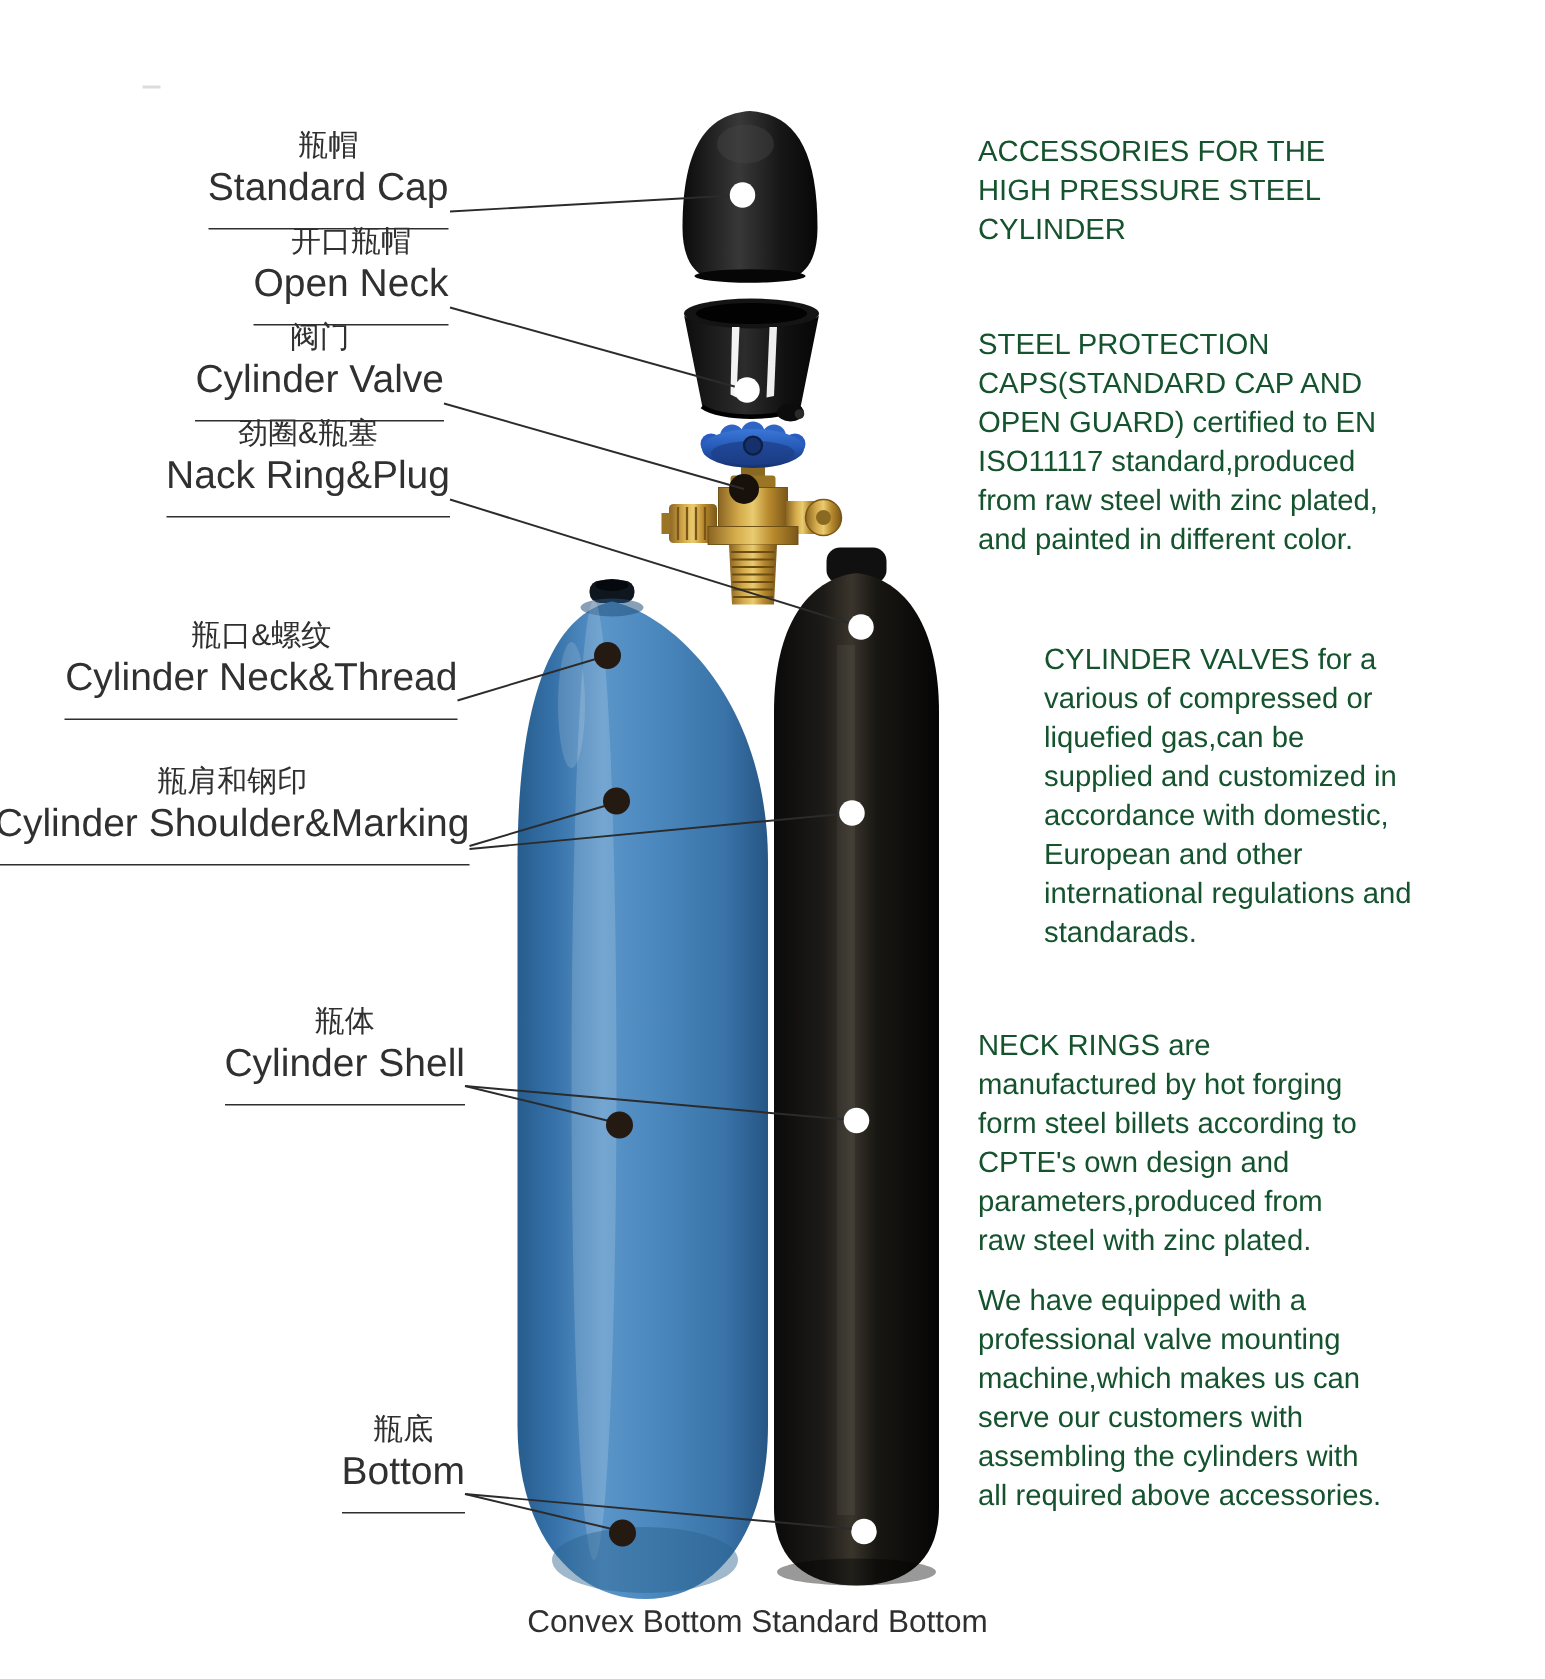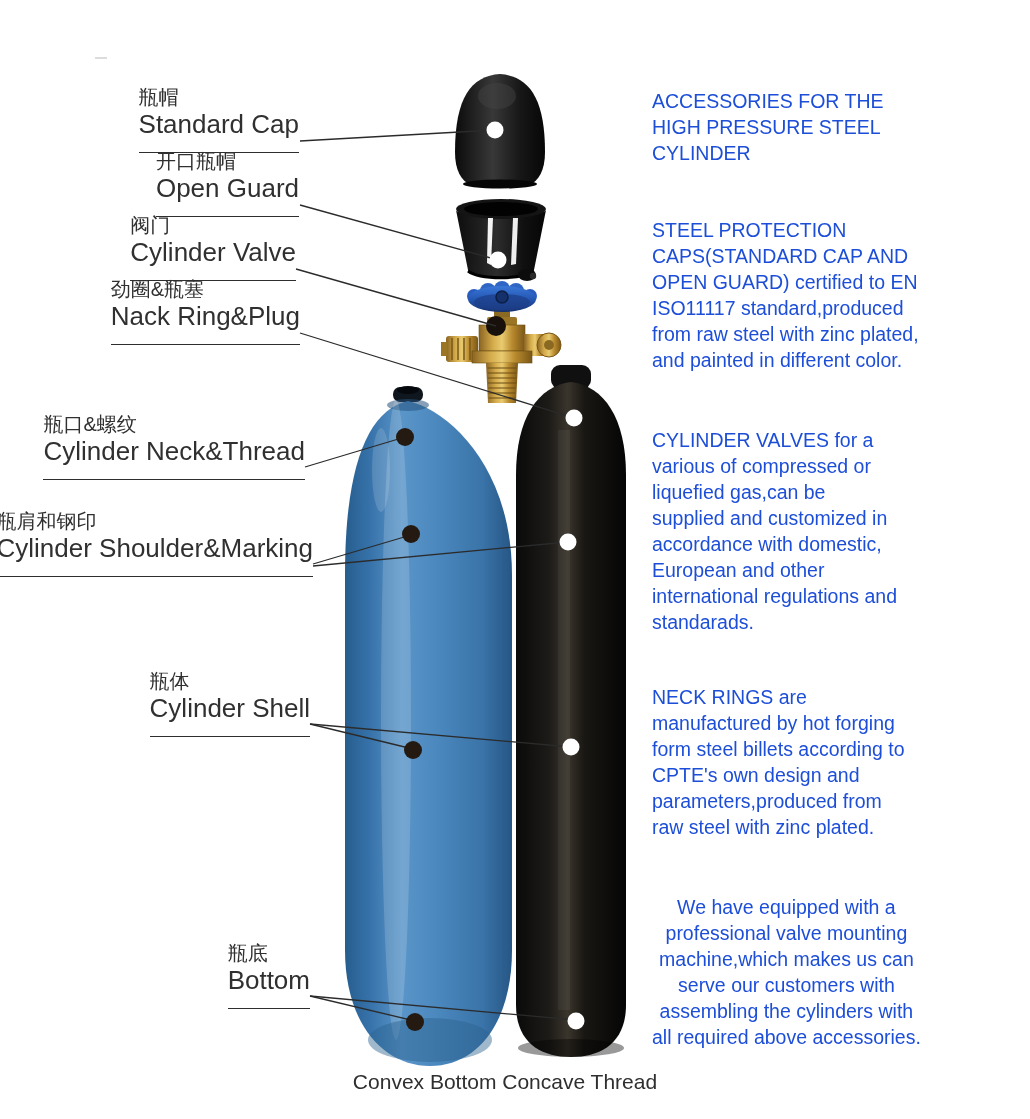--- a/index.html
+++ b/index.html
@@ -1,39 +1,39 @@
 <!DOCTYPE html>
 <html><head>
 <meta charset="utf-8">
 <style>
   html,body{margin:0;padding:0;}
   body{background:#ffffff;font-family:"Liberation Sans", sans-serif;}
   .canvas{position:relative;width:1030px;height:1119px;background:#ffffff;overflow:hidden;}
   .illustration{position:absolute;left:0;top:0;}
-  .callout{position:absolute;text-align:left;color:#303030;border-bottom:1.6px solid #2e2e2e;padding-bottom:14px;}
+  .callout{position:absolute;text-align:center;color:#303030;border-bottom:1.6px solid #2e2e2e;padding-bottom:14px;}
   .callout .zh{font-size:20px;line-height:26px;white-space:nowrap;}
   .callout .en{font-size:26px;line-height:28px;white-space:nowrap;}
-  .info{position:absolute;left:652px;color:#1d4ed8;font-size:19.5px;line-height:26px;white-space:pre;}
+  .info{position:absolute;left:652px;color:#14532d;font-size:19.5px;line-height:26px;white-space:pre;}
   .caption{position:absolute;left:340px;top:1070px;width:330px;text-align:center;font-size:21px;color:#2f2f2f;white-space:nowrap;}
   .stray{position:absolute;left:95px;top:57px;width:12px;height:2px;background:#dcdcdc;}
   
   #c0{top:84px;right:731px;}
   #c1{top:148px;right:731px;}
   #c2{top:212px;right:734px;margin-left:34px;}
   #c3{top:276px;right:730px;}
   #c4{top:411px;right:725px;}
   #c5{top:508px;right:717px;}
   #c6{top:668px;right:720px;}
   #c7{top:940px;right:720px;}
   
   #p0{top:88px;}
   #p1{top:217px;}
-  #p2{top:427px;}
+  #p2{top:427px;margin-left:44px;}
   #p3{top:684px;}
-  #p4{top:894px;text-align:center;}
+  #p4{top:854px;}
 </style>
 </head>
 <body>
 
 <div class="canvas">
 
   <div class="stray"></div>
 
   <svg class="illustration" width="1030" height="1119" viewBox="0 0 1030 1119">
     <defs>
@@ -163,21 +163,21 @@
       <circle cx="576" cy="1021" r="8.5" fill="#ffffff"></circle>
     </g>
   </svg>
 
   <div class="callout" id="c0">
     <div class="zh">瓶帽</div>
     <div class="en">Standard Cap</div>
   </div>
   <div class="callout" id="c1">
     <div class="zh">开口瓶帽</div>
-    <div class="en">Open Guard</div>
+    <div class="en">Open Neck</div>
   </div>
   <div class="callout" id="c2">
     <div class="zh">阀门</div>
     <div class="en">Cylinder Valve</div>
   </div>
   <div class="callout" id="c4">
     <div class="zh">瓶口&amp;螺纹</div>
     <div class="en">Cylinder Neck&amp;Thread</div>
   </div>
   <div class="callout" id="c3">
@@ -220,15 +220,15 @@
 CPTE's own design and
 parameters,produced from
 raw steel with zinc plated.</div>
   <div class="info" id="p4">We have equipped with a
 professional valve mounting
 machine,which makes us can
 serve our customers with
 assembling the cylinders with
 all required above accessories.</div>
 
-  <div class="caption">Convex Bottom Concave Thread</div>
+  <div class="caption">Convex Bottom Standard Bottom</div>
 
 </div>
 
 </body></html>

